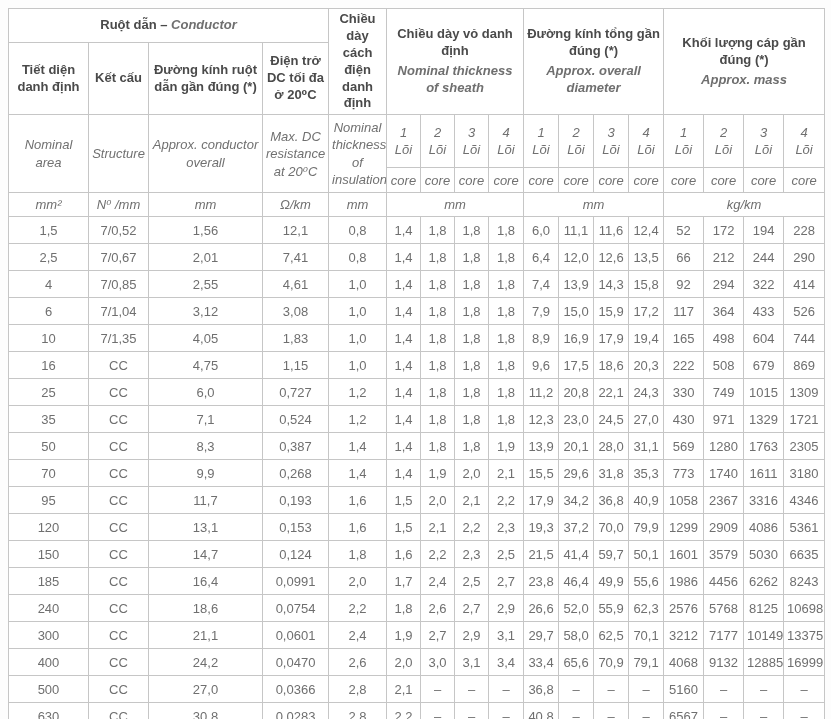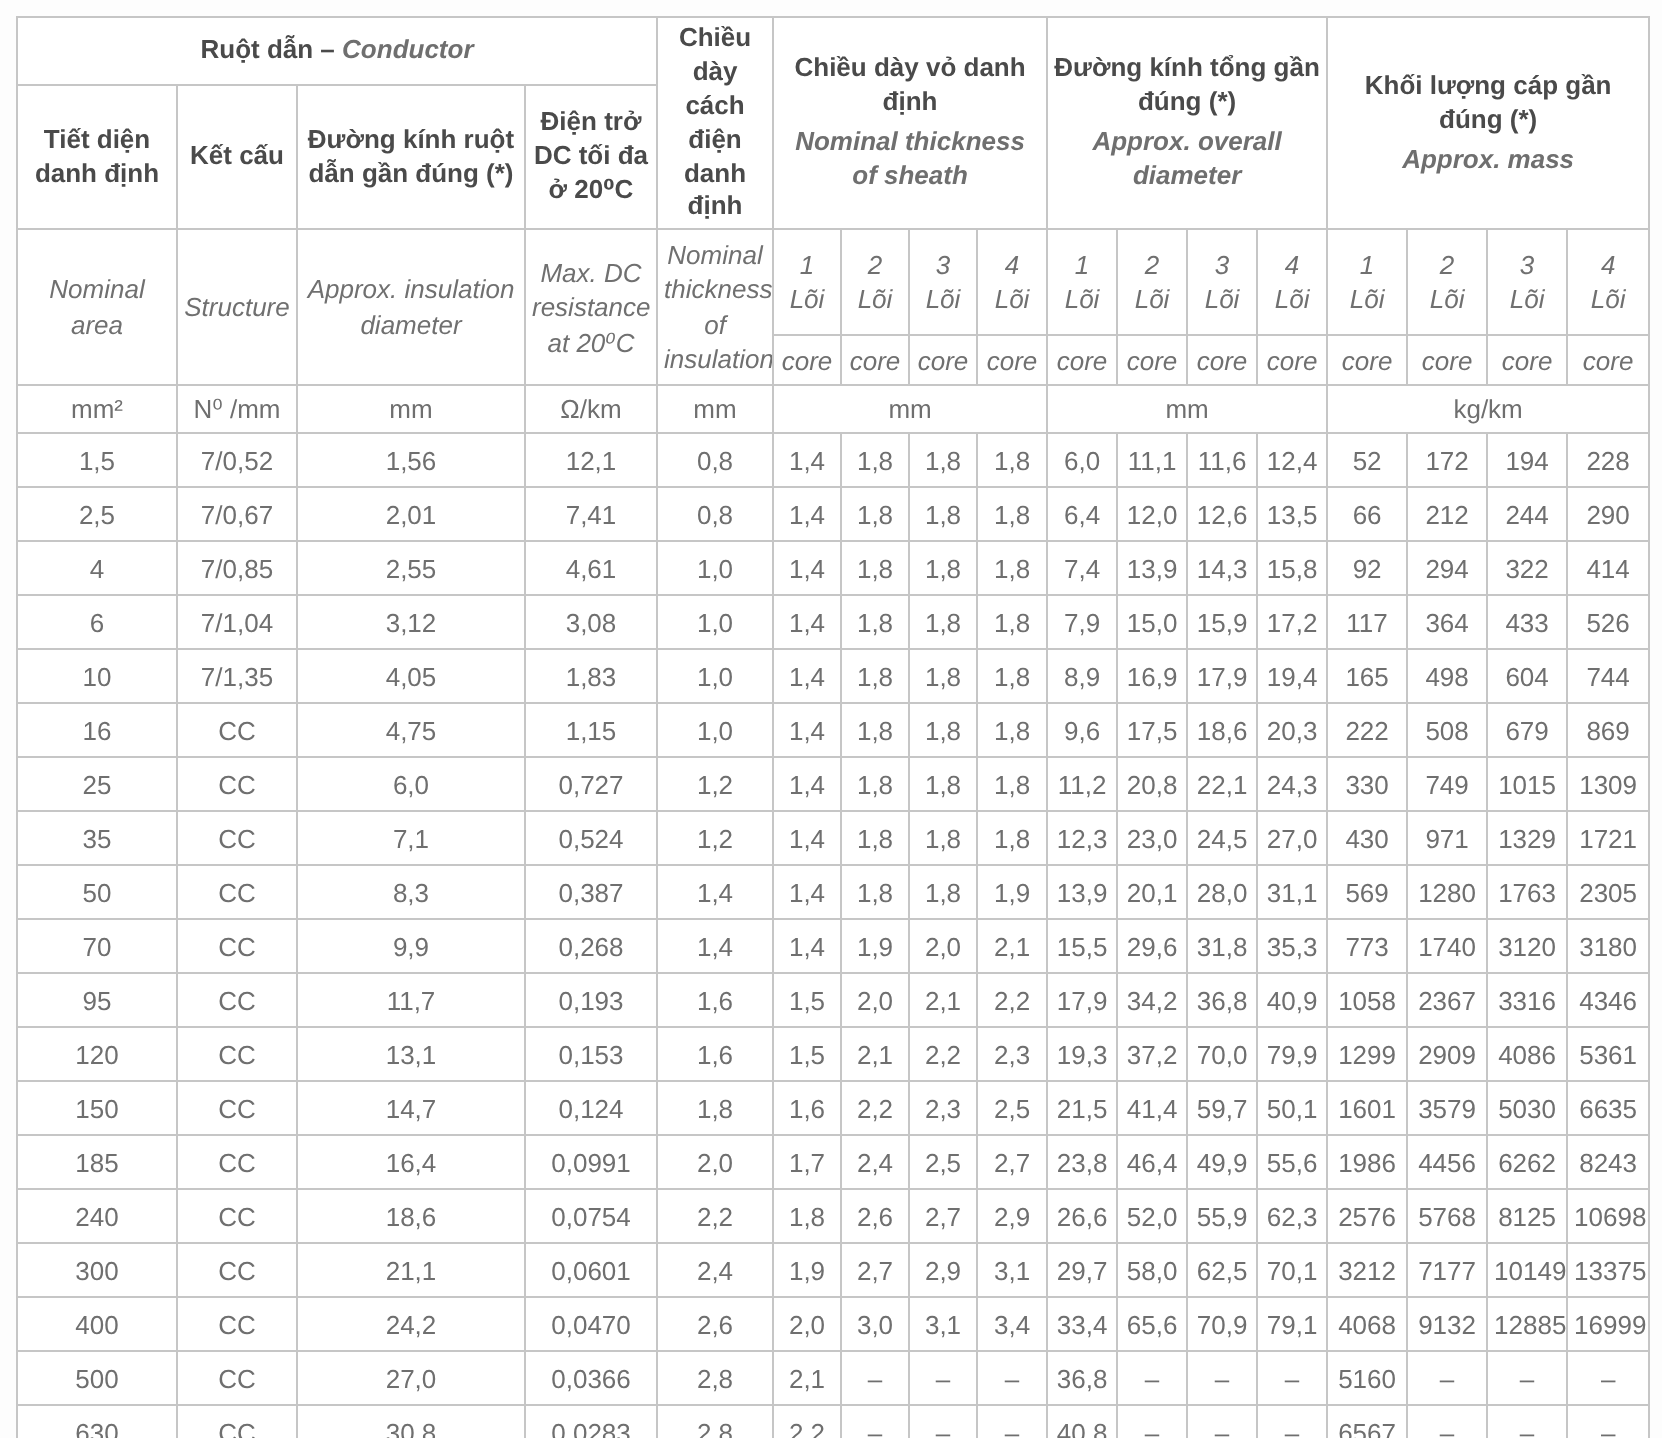--- a/index.html
+++ b/index.html
@@ -54,20 +54,21 @@
     line-height: 1.35;
   }
   tr.row-group-top th { height: 26px; }
   tr.row-vi-cols th { height: 54px; }
   tr.row-core-top td { height: 53px; }
   tr.row-core-bottom td { height: 25px; }
   tr.row-units td {
     height: 24px;
     color: #6f6f6f;
     font-size: 13px;
+    font-style: italic;
   }
   td.core-head {
     font-style: italic;
     color: #707070;
     font-size: 13px;
     line-height: 1.35;
   }
   tbody.data td {
     height: 27px;
     color: #6f6f6f;
@@ -123,21 +124,21 @@
       </tr>
       <tr class="row-vi-cols">
         <th class="vi">Tiết diện danh định</th>
         <th class="vi">Kết cấu</th>
         <th class="vi">Đường kính ruột dẫn gần đúng (*)</th>
         <th class="vi">Điện trở DC tối đa ở 20⁰C</th>
       </tr>
       <tr class="row-core-top" id="core-top-row">
         <td rowspan="2" class="en">Nominal area</td>
         <td rowspan="2" class="en">Structure</td>
-        <td rowspan="2" class="en">Approx. insulation diameter</td>
+        <td rowspan="2" class="en">Approx. conductor overall</td>
         <td rowspan="2" class="en">Max. DC resistance at 20⁰C</td>
         <td rowspan="2" class="en">Nominal thickness of insulation</td>
 
       <td class="core-head">
             <div>1</div>
             <div>Lõi</div>
           </td>
           <td class="core-head">
             <div>2</div>
             <div>Lõi</div>
@@ -391,21 +392,21 @@
           <td>1,4</td>
           <td>1,9</td>
           <td>2,0</td>
           <td>2,1</td>
           <td>15,5</td>
           <td>29,6</td>
           <td>31,8</td>
           <td>35,3</td>
           <td>773</td>
           <td>1740</td>
-          <td>3120</td>
+          <td>1611</td>
           <td>3180</td>
         </tr>
         <tr>
           <td>95</td>
           <td>CC</td>
           <td>11,7</td>
           <td>0,193</td>
           <td>1,6</td>
           <td>1,5</td>
           <td>2,0</td>

